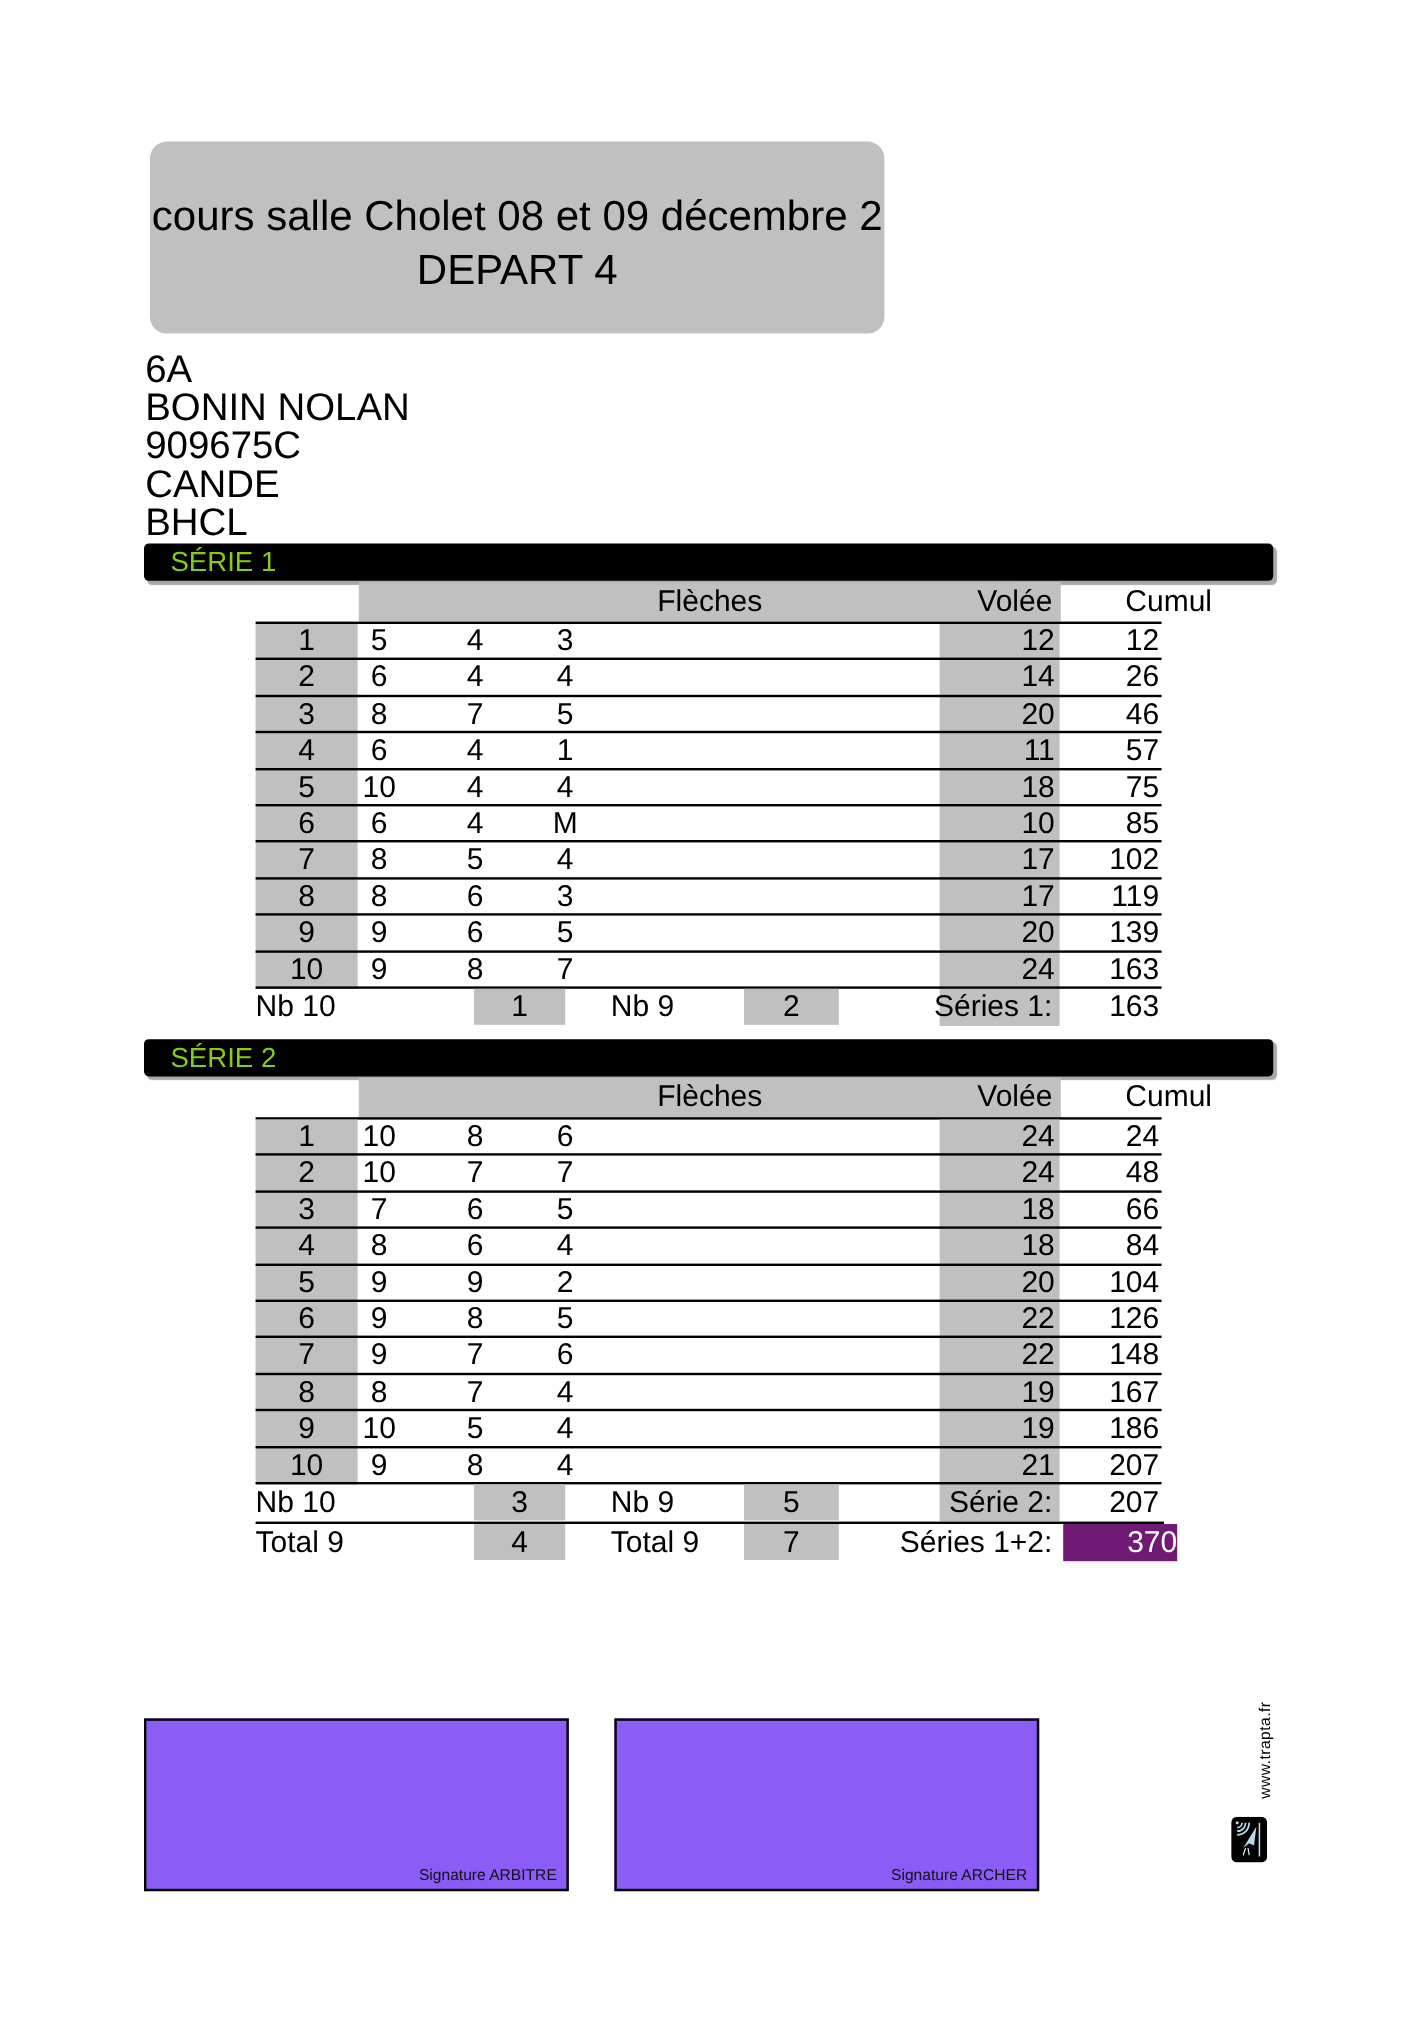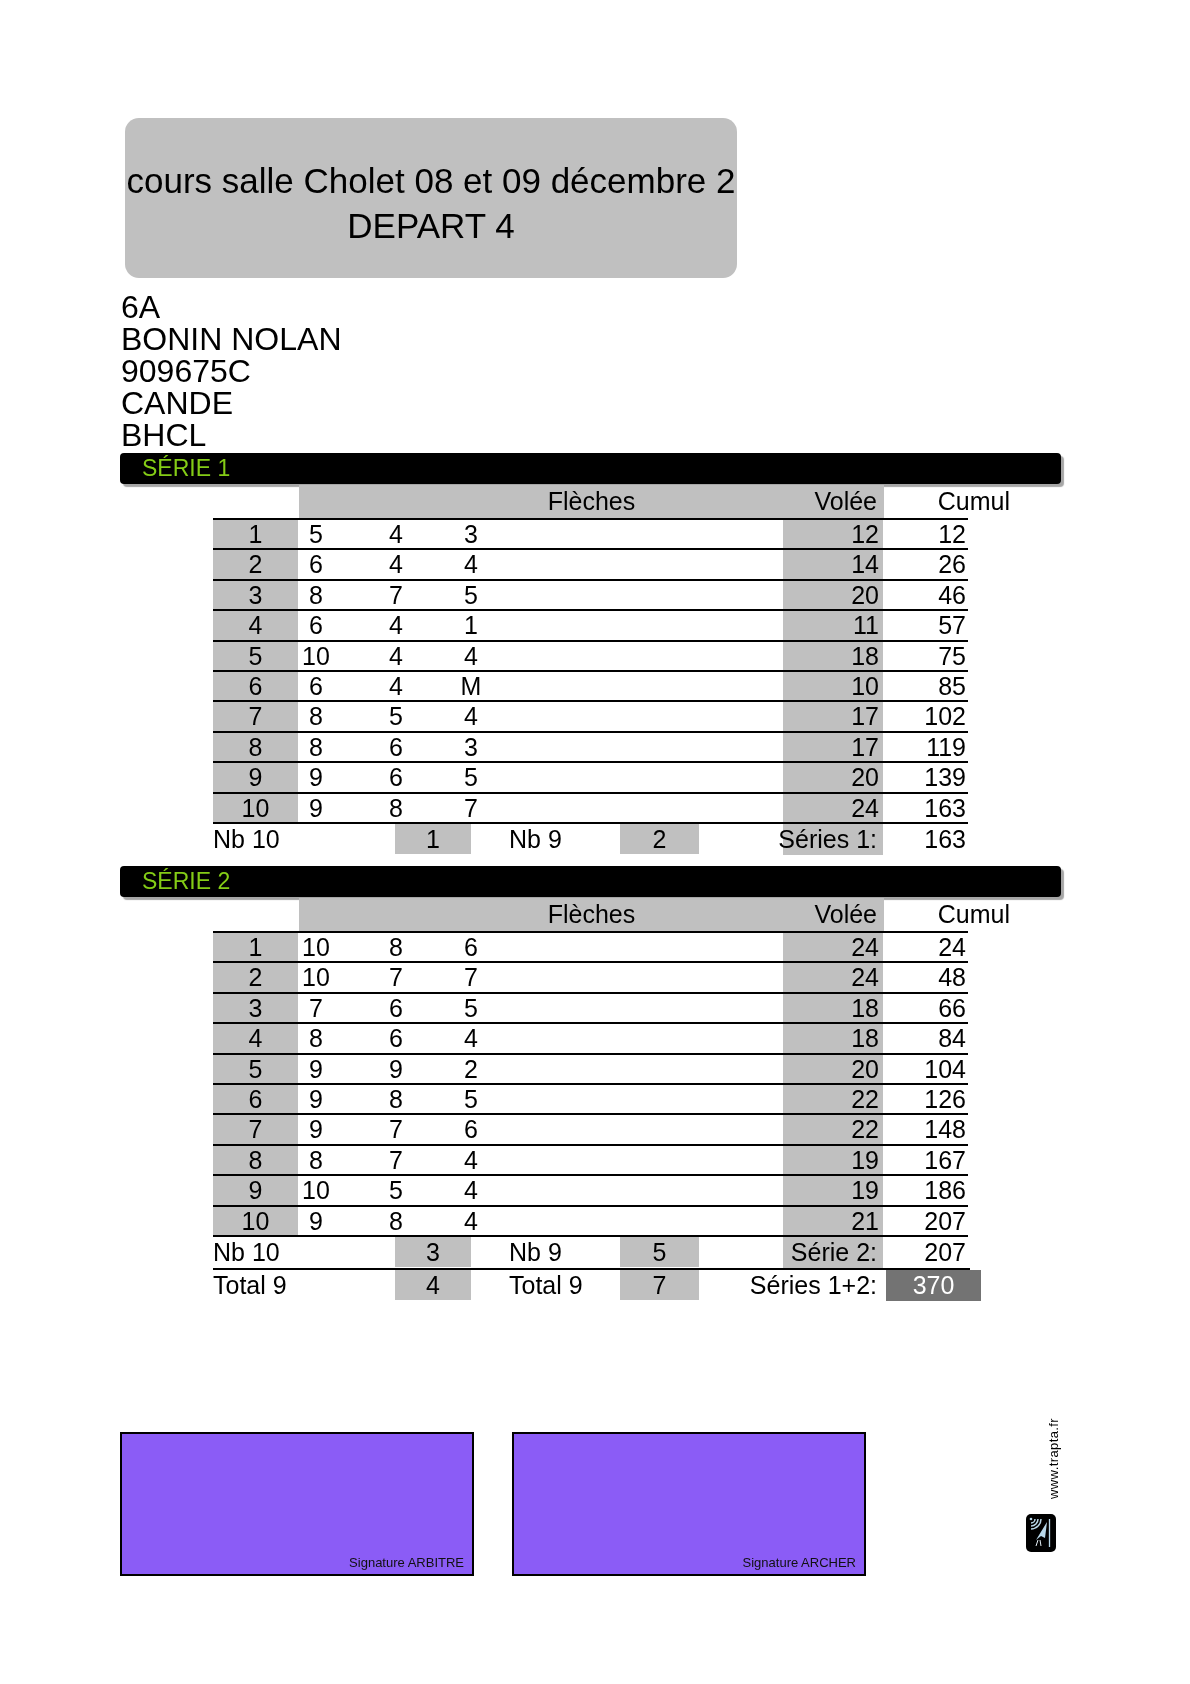--- a/index.html
+++ b/index.html
@@ -55,21 +55,21 @@
   .f-box1   { position:absolute; left:395px; width:76px; height:30px; background:#c0c0c0; text-align:center; }
   .f-label2 { position:absolute; left:509px; }
   .f-box2   { position:absolute; left:620px; width:79px; height:30px; background:#c0c0c0; text-align:center; }
   .f-total-label { position:absolute; left:743px; width:134px; text-align:right; }
   .f-total  { position:absolute; left:886px; width:80px; text-align:right; }
 
   .gline { position:absolute; left:213px; top:402px; width:757px; height:2px; background:#000; }
   .g-series-label { position:absolute; left:640px; width:237px; text-align:right; }
   .g-series-total {
     position:absolute; left:886px; top:0; width:95px; height:31px;
-    background:#737373; color:#fff; text-align:center;
+    background:#701a75; color:#fff; text-align:right;
     box-sizing:border-box;
   }
 
   
   .sig-box { position:absolute; top:1432px; width:350px; height:140px; border:2px solid #000; background:#8b5cf6; }
   .sig-label { position:absolute; right:8px; bottom:4px; font-size:13px; color:#111; }
 
   
   .website {
     position:absolute; left:1046px; top:1499px;

